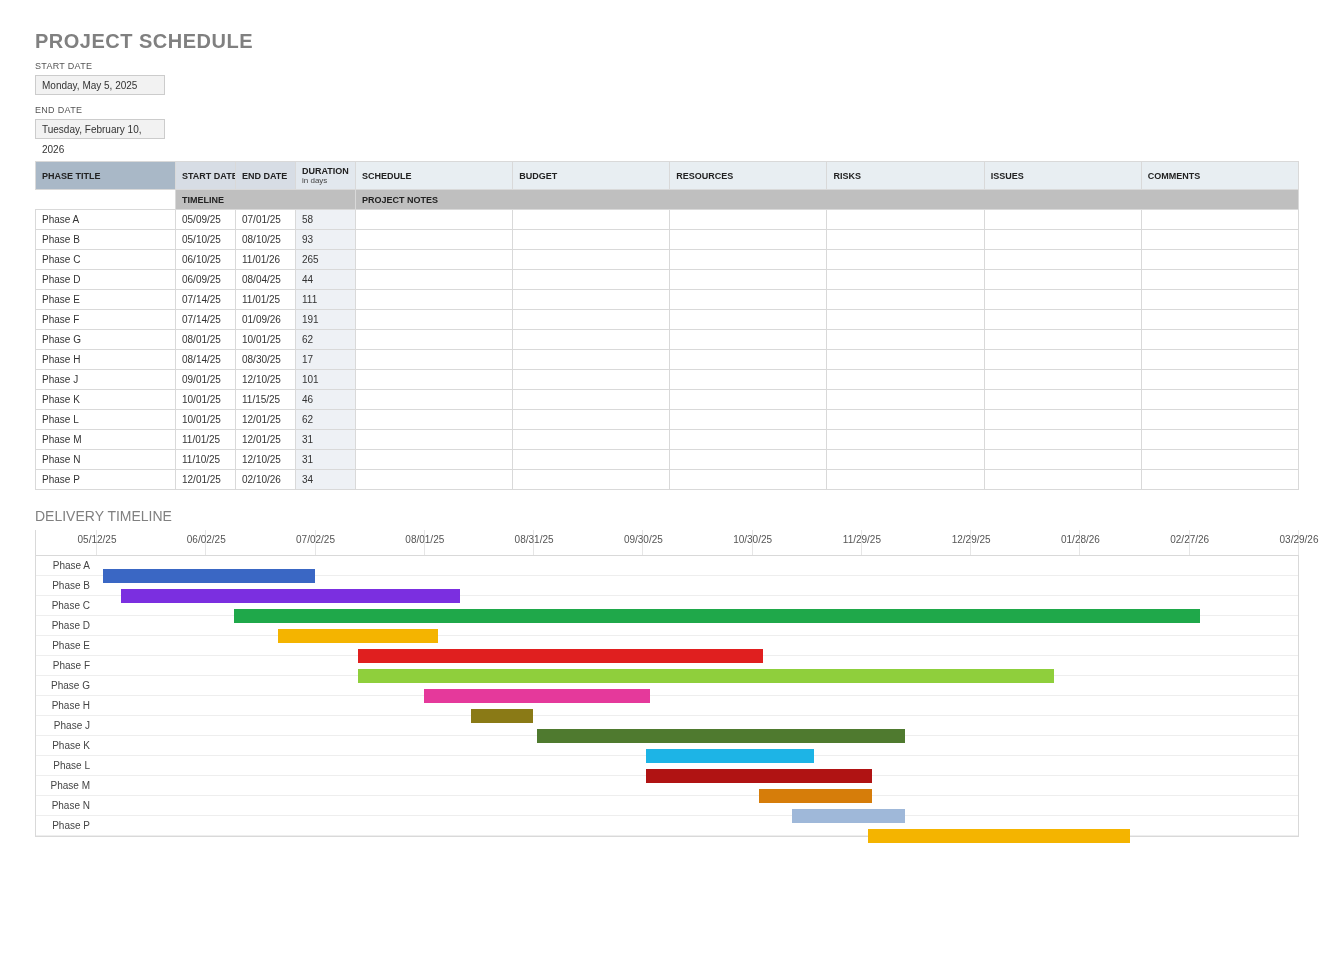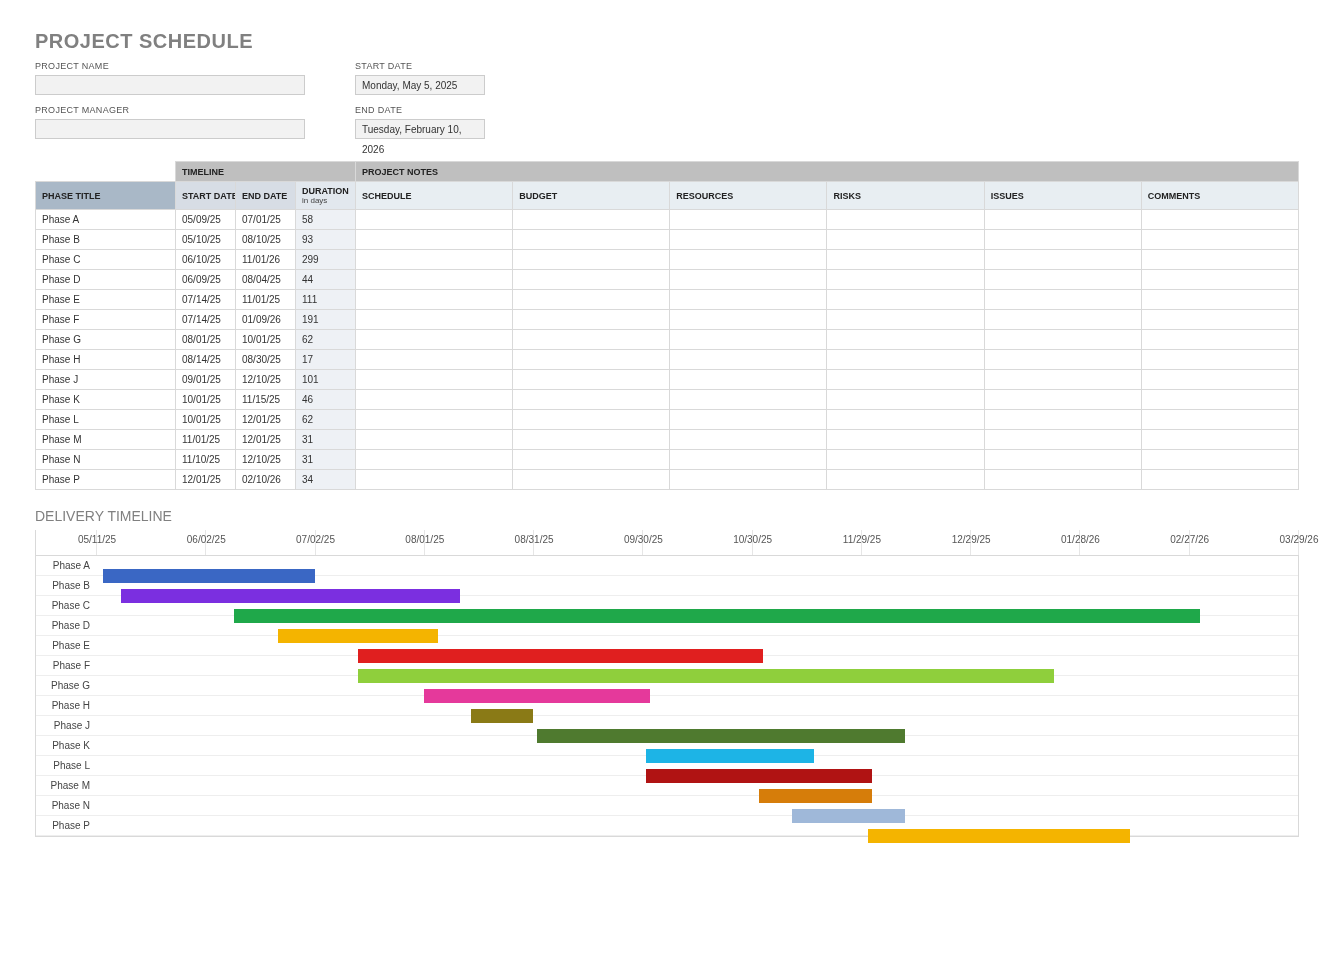--- a/index.html
+++ b/index.html
@@ -129,26 +129,20 @@
     top:3px;
     height:14px;
   }
 </style>
 </head>
 <body>
 
 <h1 class="page-title">PROJECT SCHEDULE</h1>
 
 <div class="info-grid">
-  <div class="info-col">
-    <span class="info-label">PROJECT NAME</span>
-    <input class="info-field" value="" style="">
-    <span class="info-label" style="margin-top:6px">PROJECT MANAGER</span>
-    <input class="info-field" value="" style="">
-  </div>
   <div class="info-col">
     <span class="info-label">START DATE</span>
     <div class="info-field date">Monday, May 5, 2025</div>
     <span class="info-label" style="margin-top:6px">END DATE</span>
     <div class="info-field date">Tuesday, February 10, 2026</div>
   </div>
 </div>
 
 <table class="phase-table">
   <colgroup>
@@ -158,36 +152,36 @@
       <col style="width:60px">
     <col>
       <col>
       <col>
       <col>
       <col>
       <col>
   </colgroup>
   <thead>
     <tr>
-      <th class="group-timeline" style="background:#fff;border-left:1px solid #fff;border-top:1px solid #fff"></th>
-      <th class="group-timeline" colspan="3">TIMELINE</th>
-      <th class="group-timeline" colspan="6">PROJECT NOTES</th>
-    </tr>
-    <tr>
       <th class="hdr hdr-phase">PHASE TITLE</th>
       <th class="hdr hdr-tl"><span>START DATE</span></th>
       <th class="hdr hdr-tl"><span>END DATE</span></th>
       <th class="hdr hdr-dur"><span>DURATION</span><span class="sub">in days</span></th>
       <th class="hdr hdr-note">SCHEDULE</th>
       <th class="hdr hdr-note">BUDGET</th>
       <th class="hdr hdr-note">RESOURCES</th>
       <th class="hdr hdr-note">RISKS</th>
       <th class="hdr hdr-note">ISSUES</th>
       <th class="hdr hdr-note">COMMENTS</th>
     </tr>
+    <tr>
+      <th class="group-timeline" style="background:#fff;border-left:1px solid #fff;border-top:1px solid #fff"></th>
+      <th class="group-timeline" colspan="3">TIMELINE</th>
+      <th class="group-timeline" colspan="6">PROJECT NOTES</th>
+    </tr>
   </thead>
   <tbody id="phase-tbody">
       <tr>
         <td class="c-phase">Phase A</td>
         <td class="c-date">05/09/25</td>
         <td class="c-date">07/01/25</td>
         <td class="c-dur">58</td>
         <td></td>
         <td></td>
         <td></td>
@@ -204,21 +198,21 @@
         <td></td>
         <td></td>
         <td></td>
         <td></td>
         <td></td>
       </tr>
       <tr>
         <td class="c-phase">Phase C</td>
         <td class="c-date">06/10/25</td>
         <td class="c-date">11/01/26</td>
-        <td class="c-dur">299</td>
+        <td class="c-dur">265</td>
         <td></td>
         <td></td>
         <td></td>
         <td></td>
         <td></td>
         <td></td>
       </tr>
       <tr>
         <td class="c-phase">Phase D</td>
         <td class="c-date">06/09/25</td>
@@ -354,21 +348,21 @@
     </tbody>
 </table>
 
 <h2 class="section-title">DELIVERY TIMELINE</h2>
 
 <div class="gantt-wrap">
   <div class="gantt-axis">
     <div class="gantt-label"></div>
     <div class="gantt-body" id="gantt-axis-body">
         <div class="tick" style="left:0%">
-          <span>05/11/25</span>
+          <span>05/12/25</span>
         </div>
         <div class="tick" style="left:9.090909090909092%">
           <span>06/02/25</span>
         </div>
         <div class="tick" style="left:18.181818181818183%">
           <span>07/02/25</span>
         </div>
         <div class="tick" style="left:27.27272727272727%">
           <span>08/01/25</span>
         </div>

